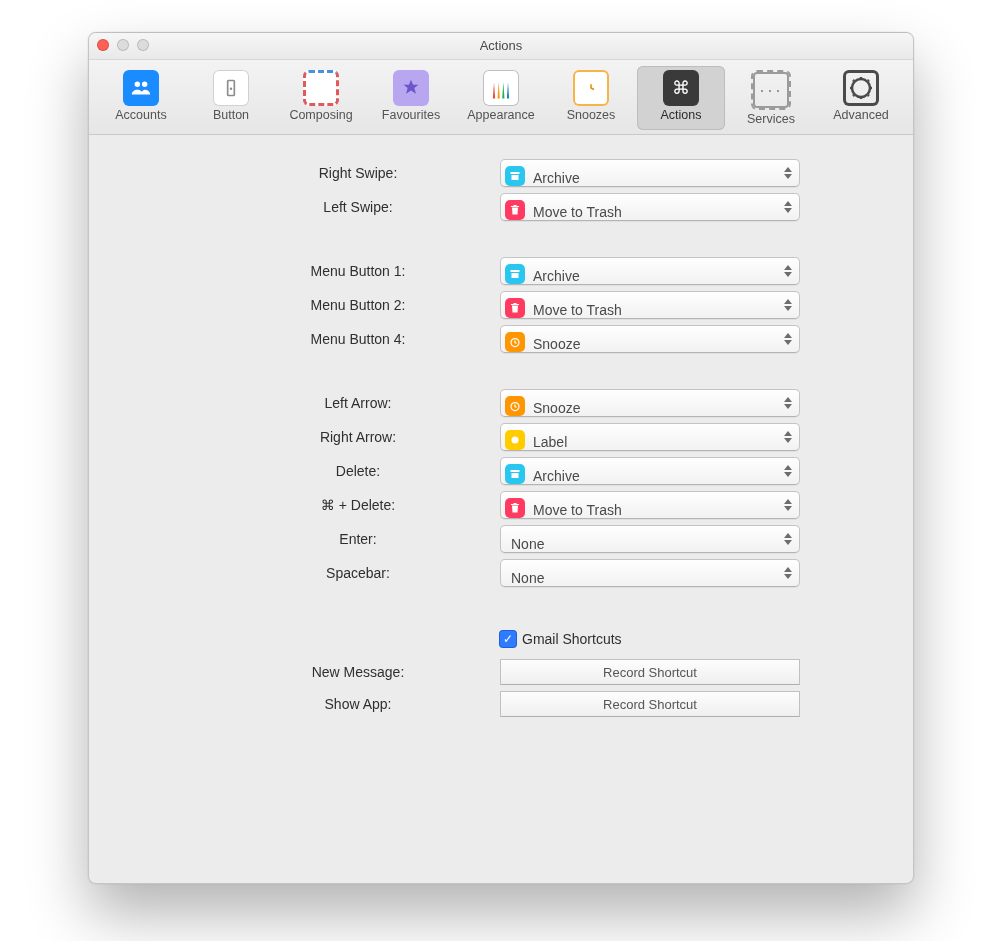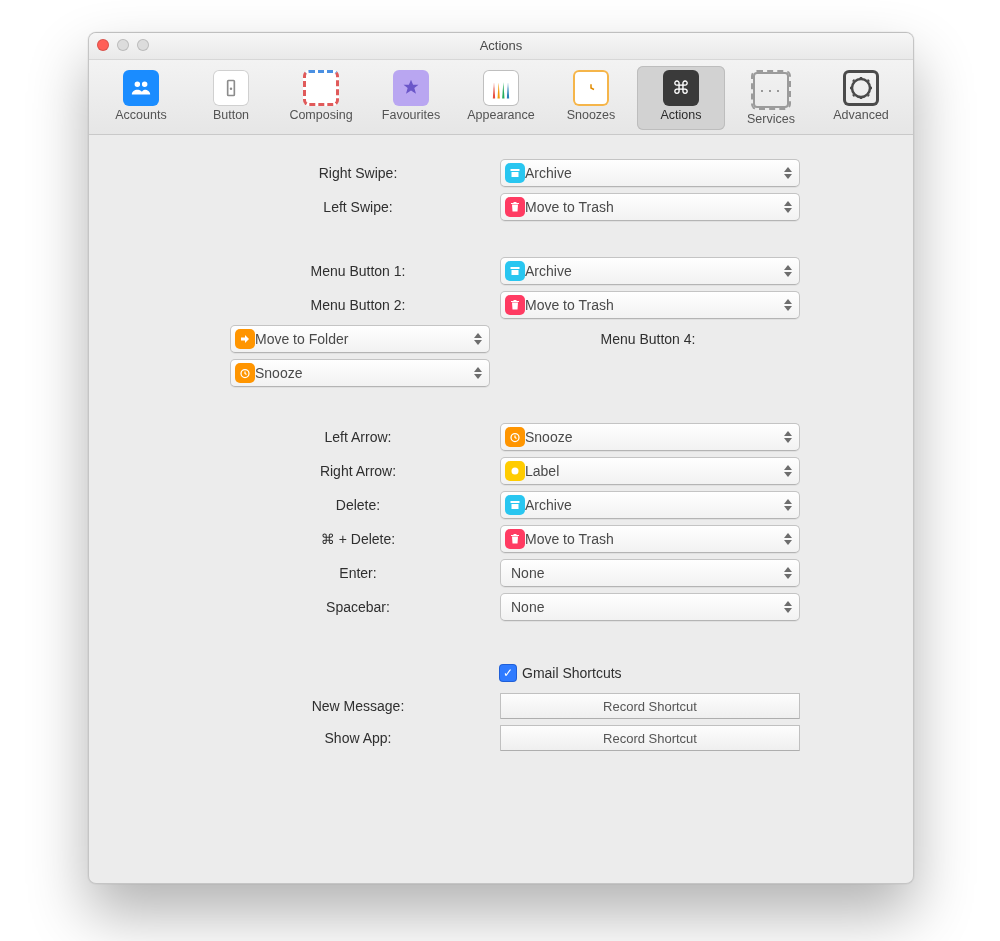--- a/index.html
+++ b/index.html
@@ -118,21 +118,22 @@
   .lbl {
     text-align: center;
     font-size: 14px;
     color: #2f2f2f;
     padding-right: 4px;
   }
 
   
   .popup {
     display:flex;
-    align-items:center;
+    align-items:flex-end;
+    gap: 8px;
     height: 26px;
     background: linear-gradient(#ffffff,#f2f2f2);
     border:1px solid #c4c4c4;
     border-bottom-color:#b4b4b4;
     border-radius: 5px;
     box-shadow: 0 1px 0 rgba(0,0,0,.05);
     padding: 0 22px 0 4px;
     font-size: 14px;
     color:#4a4a4a;
     position: relative;
@@ -348,29 +349,20 @@
         <div class="popup">
           <div class="sic c-trash">
             <svg width="12" height="12" viewBox="0 0 24 24" fill="#fff">
                 <path d="M6 7h12l-1 14H7zM4 4h16v2H4zM9 2h6v2H9z"></path>
               </svg>
           </div>
           <span>Move to Trash</span>
           <span class="stepper"></span>
         </div>
 
-        <div class="popup">
-          <div class="sic c-folder">
-            <svg width="12" height="12" viewBox="0 0 24 24" fill="#fff">
-                <path d="M12 4l8 8-8 8v-5H4V9h8z"></path>
-              </svg>
-          </div>
-          <span>Move to Folder</span>
-          <span class="stepper"></span>
-        </div>
 
         <div class="lbl">Menu Button 4:</div>
         <div class="popup">
           <div class="sic c-snooze">
             <svg width="12" height="12" viewBox="0 0 24 24" fill="none" stroke="#fff" stroke-width="2.5">
                 <circle cx="12" cy="13" r="8"></circle>
                 <path d="M12 9v4l3 2"></path>
               </svg>
           </div>
           <span>Snooze</span>

